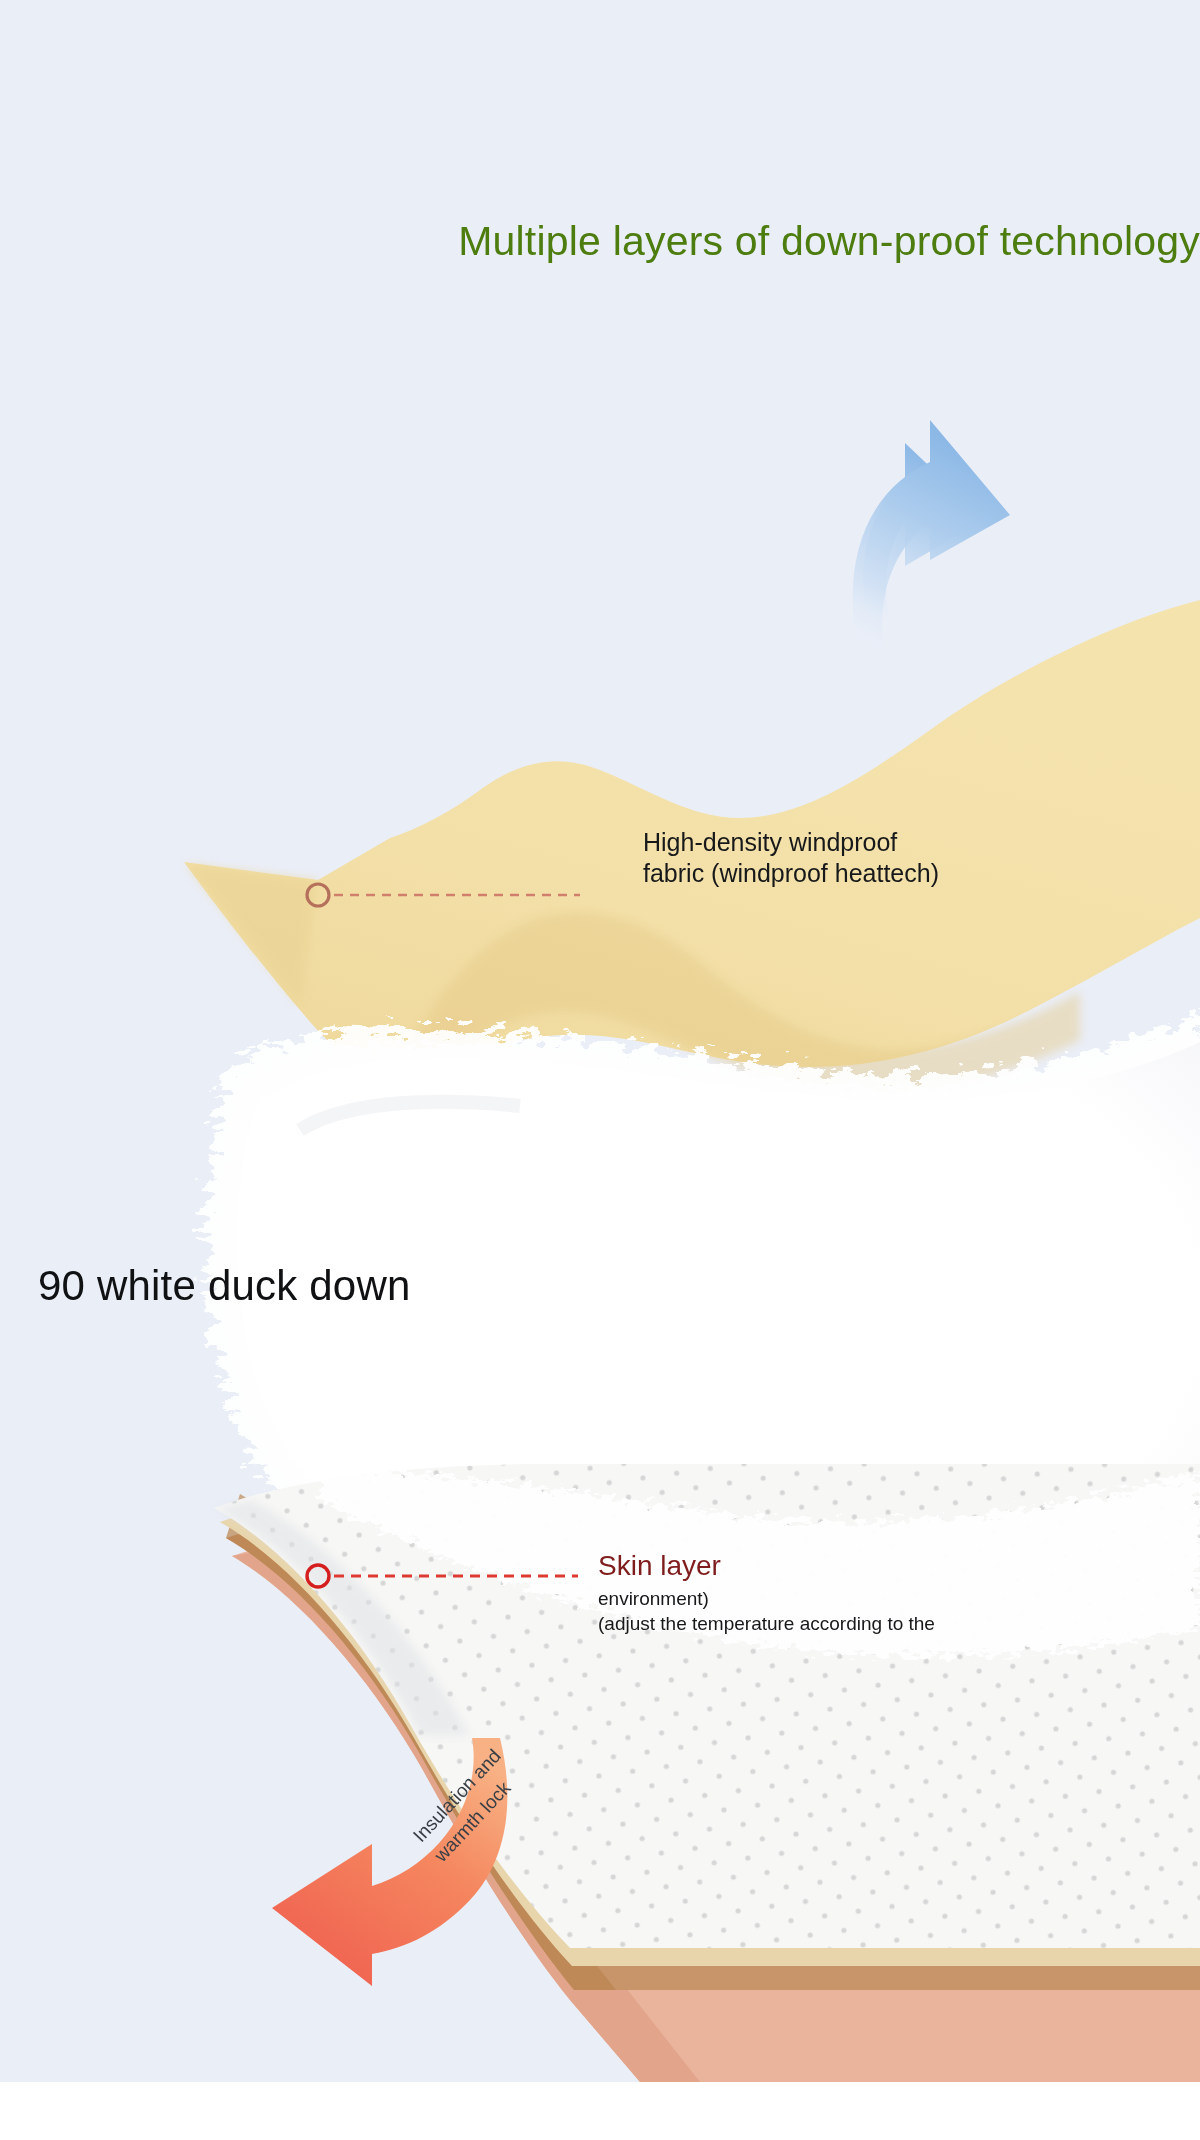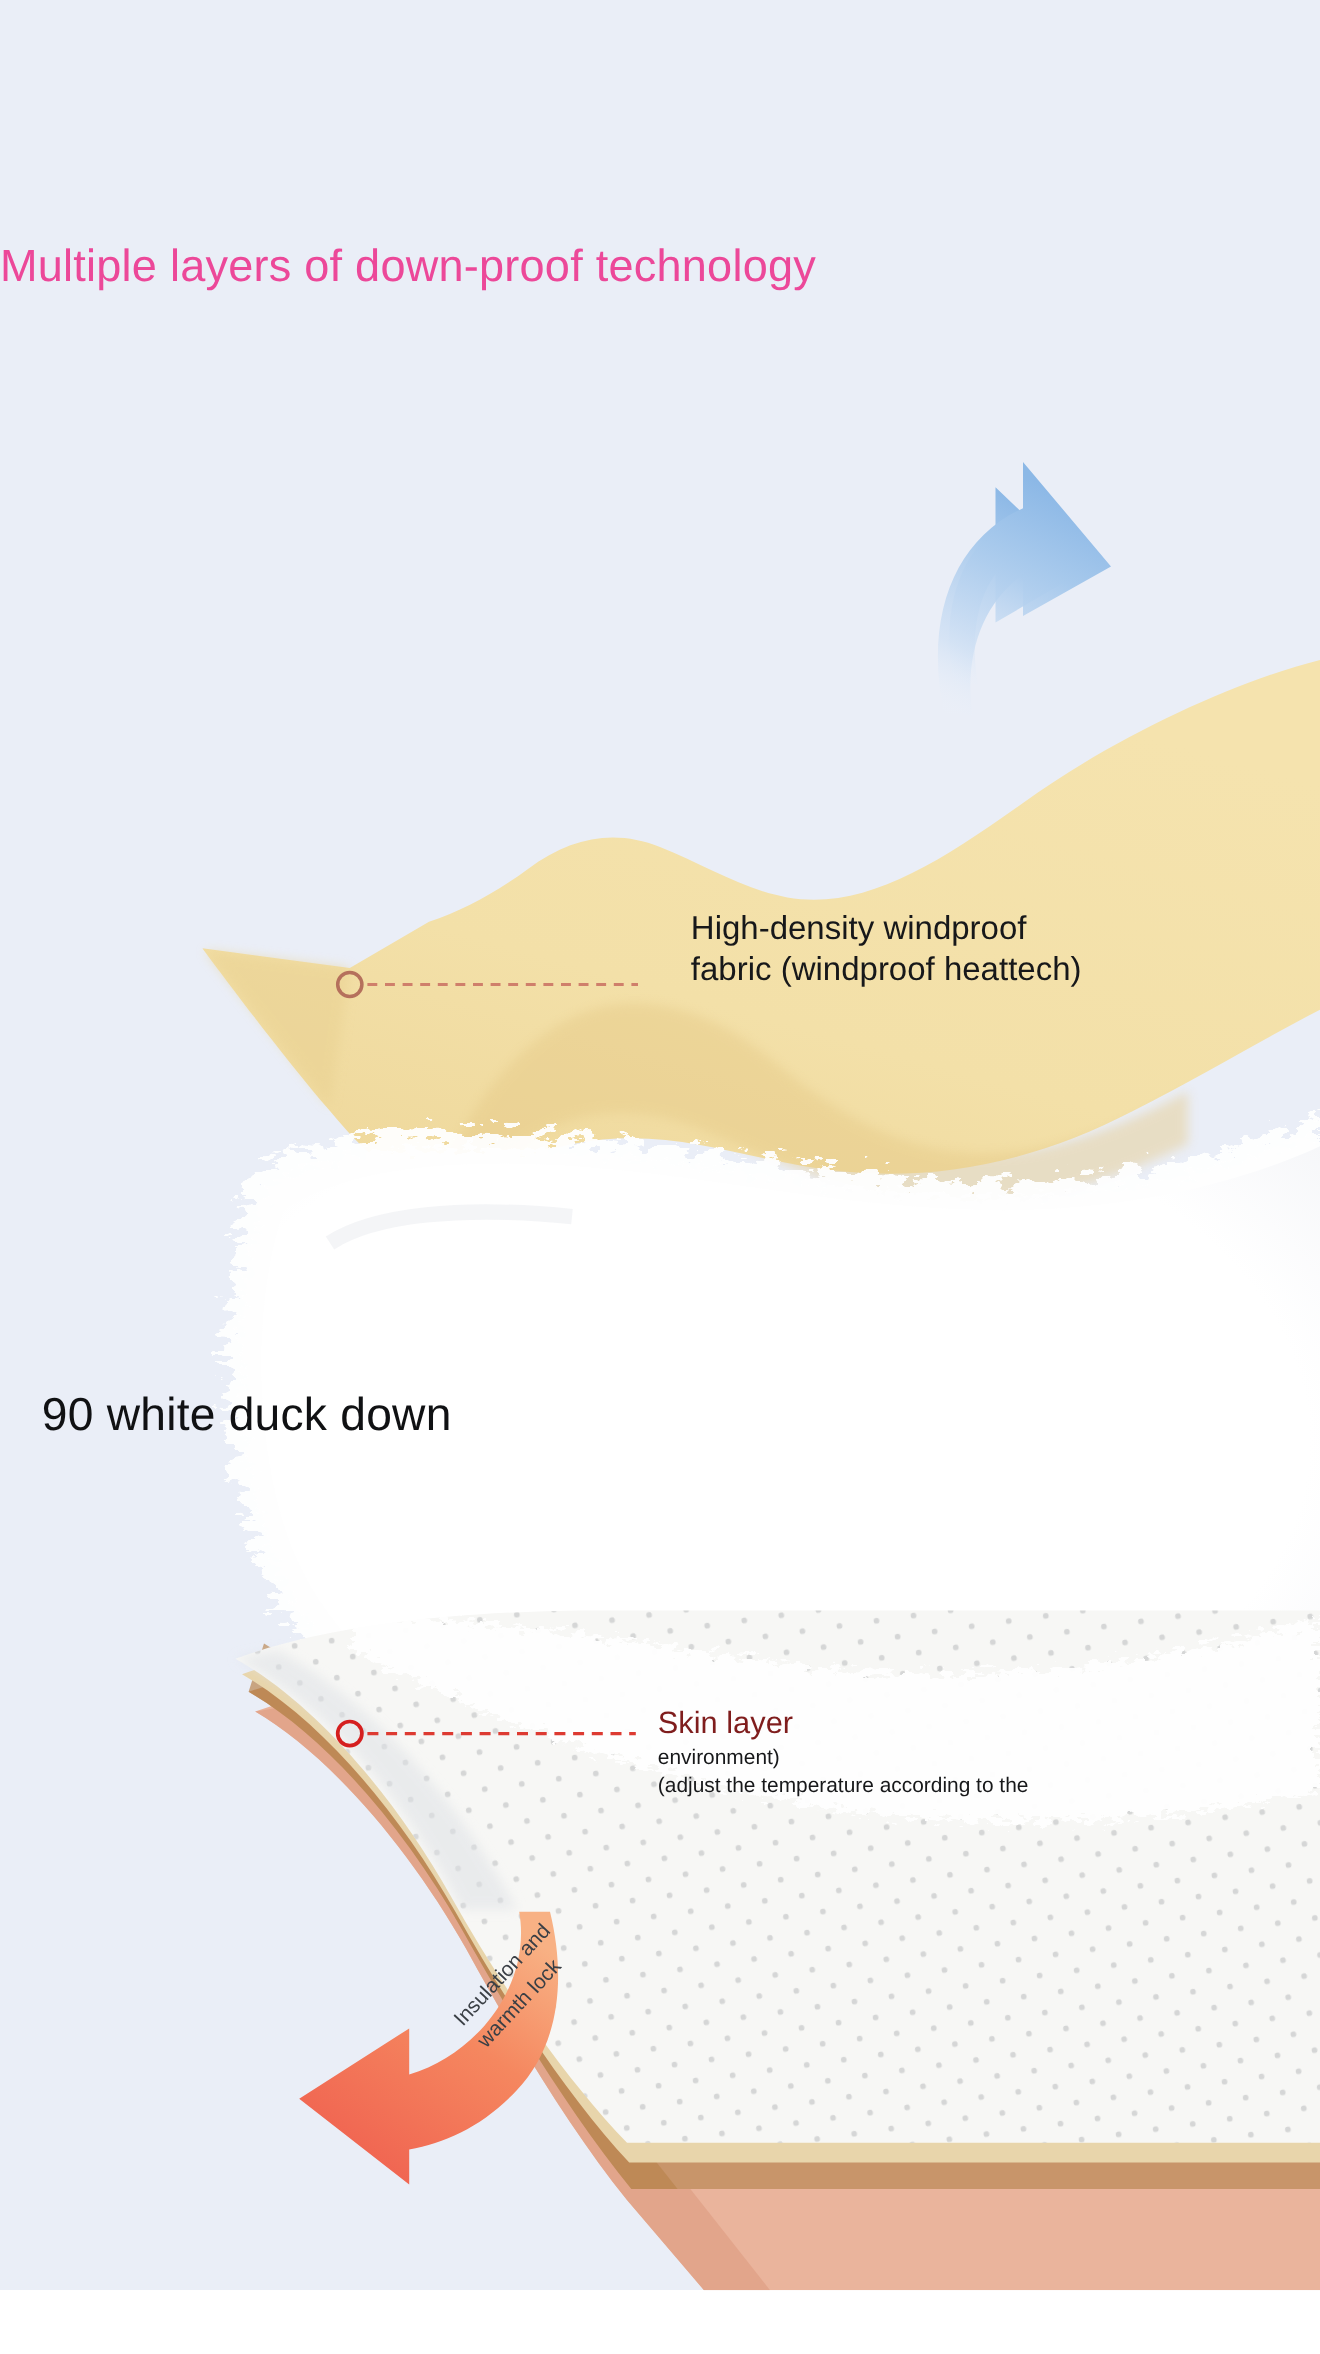--- a/index.html
+++ b/index.html
@@ -32,22 +32,22 @@
     position: absolute;
     left: 0; top: 2082px;
     width: 1200px; height: 58px;
     background: #ffffff;
   }
 
   
   .heading {
     position: absolute;
     width: 1200px;
-    text-align: left;
-    color: #ec4899;
+    text-align: right;
+    color: #4d7c0f;
     font-weight: 400;
     letter-spacing: .2px;
     white-space: nowrap;
   }
   .heading-1 {
     top: 218px;
     font-size: 41px;
   }
   .heading-2 {
     top: 352px;
@@ -63,23 +63,23 @@
   }
 
   
   .label {
     position: absolute;
     color: #17181a;
     font-weight: 400;
   }
 
   .label-fabric {
-    left: 628px;
+    left: 643px;
     top: 827px;
-    font-size: 30px;
+    font-size: 25px;
     line-height: 1.22;
     width: 540px;
   }
 
   .label-down {
     left: 0; top: 1262px;
     width: 1200px;
     font-size: 42px;
     letter-spacing: .2px;
     padding-left: 38px;

